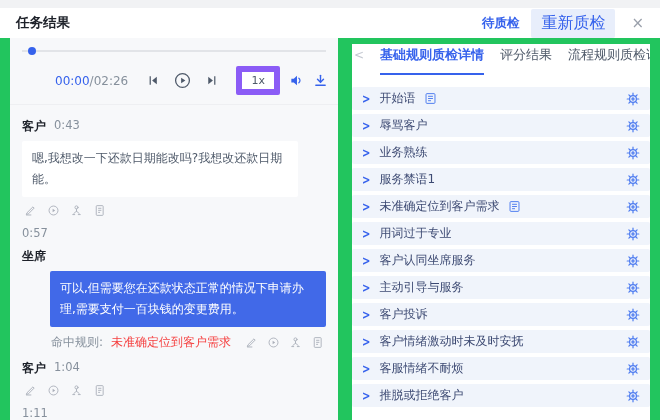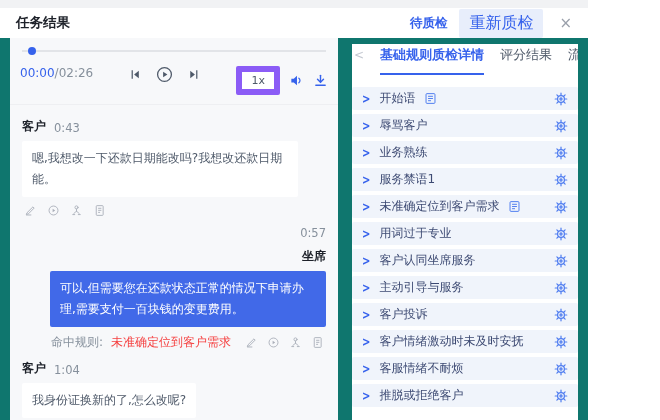--- a/index.html
+++ b/index.html
@@ -1,44 +1,44 @@
 <!DOCTYPE html>
 <html><head>
 <meta charset="utf-8">
 <style>
   * { margin:0; padding:0; box-sizing:border-box; }
   body { font-family:"DejaVu Sans","Liberation Sans",sans-serif; background:#fff; }
-  .screen { position:relative; width:588px; height:420px; background:#0f766e; overflow:hidden; }
+  .screen { position:relative; width:660px; height:420px; background:#22c55e; overflow:hidden; }
 
   
   .top-strip { height:8px; background:#F1F2F4; }
   .hdr { height:30px; display:flex; align-items:center; justify-content:space-between; padding:0 16px; background:#fff; }
   .hdr-title { font-size:13.5px; font-weight:bold; color:#1D2129; }
   .hdr-right { display:flex; align-items:center; gap:8px; }
   .status-label { font-size:12px; color:#4E5969; }
   .status-value { font-size:12.5px; font-weight:bold; color:#3662EC; margin-right:4px; }
   .recheck-btn { font-size:16px; color:#3662EC; background:#E8EEFB; border:none; border-radius:2px; padding:4px 10px; cursor:pointer; }
   .close-x { font-size:15px; color:#9AA0AB; margin-left:8px; cursor:pointer; line-height:1; }
 
   
   .left-panel { position:absolute; left:10px; top:38px; width:328px; bottom:0; background:#F7F8FA; overflow:hidden; }
   .player { padding:8px 10px 9px; border-bottom:1px solid #EEEFF2; }
   .slider { position:relative; height:2px; background:#E2E4E8; margin:4px 2px 14px; }
   .slider-handle { position:absolute; left:6px; top:-3px; width:8px; height:8px; border-radius:50%; background:#3662EC; }
-  .player-row { display:flex; align-items:flex-start; }
+  .player-row { display:flex; align-items:center;margin-left:35px; }
   .time { font-size:12px; white-space:nowrap; }
   .time-cur { color:#3662EC; }
   .time-rest { color:#86909C; }
   .controls { flex:1; display:flex; justify-content:center; align-items:center; gap:13px; }
   .controls svg { display:block; }
   .player-right { display:flex; align-items:center; gap:9px; }
   .speed-box { font-size:11px; color:#4E5969; background:#fff; border:6px solid #8b5cf6; border-radius:2px; padding:2px 9px; cursor:pointer; }
 
   .chat { padding:4px 12px 0; font-size:12px; }
-  .meta { display:flex; align-items:flex-end; gap:8px; margin:9px 0 6px; }
+  .meta { display:flex; align-items:flex-start; gap:8px; margin:9px 0 6px; }
   .meta.right { justify-content:flex-end;flex-direction:column; }
   .speaker { font-weight:bold; color:#1D2129; }
   .mtime { color:#86909C; font-size:11.5px; }
   .bubble-row { display:flex; }
   .bubble-row.right { justify-content:flex-end; }
   .bubble { max-width:276px; padding:7px 10px; border-radius:2px; line-height:1.75; }
   .bubble.customer { background:#fff; color:#4E5969; }
   .bubble.agent { background:#4169E8; color:#fff; }
   .actions { display:flex; align-items:center; gap:10px; margin:7px 2px 2px; }
   .hit-row { display:flex; align-items:center; justify-content:flex-end; gap:8px; margin:7px 2px 2px; }
@@ -205,23 +205,20 @@
           <svg width="13" height="13" viewBox="0 0 16 16">
               <use href="#i-file"></use>
             </svg>
         </span>
       </div>
 
       <div class="meta">
         <span class="speaker">客户</span>
         <span class="mtime">1:04</span>
       </div>
-      <div class="bubble-row">
-          <div class="bubble customer">我身份证换新的了,怎么改呢?</div>
-        </div>
       <div class="actions">
         <svg width="13" height="13" viewBox="0 0 16 16">
             <use href="#i-edit"></use>
           </svg>
         <svg width="13" height="13" viewBox="0 0 16 16">
             <use href="#i-play"></use>
           </svg>
         <svg width="13" height="13" viewBox="0 0 16 16">
             <use href="#i-share"></use>
           </svg>

